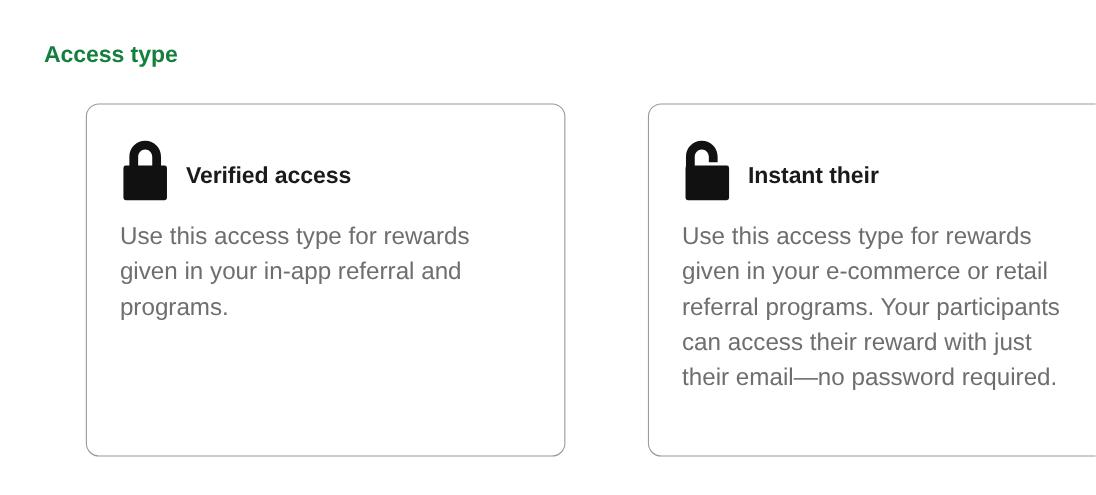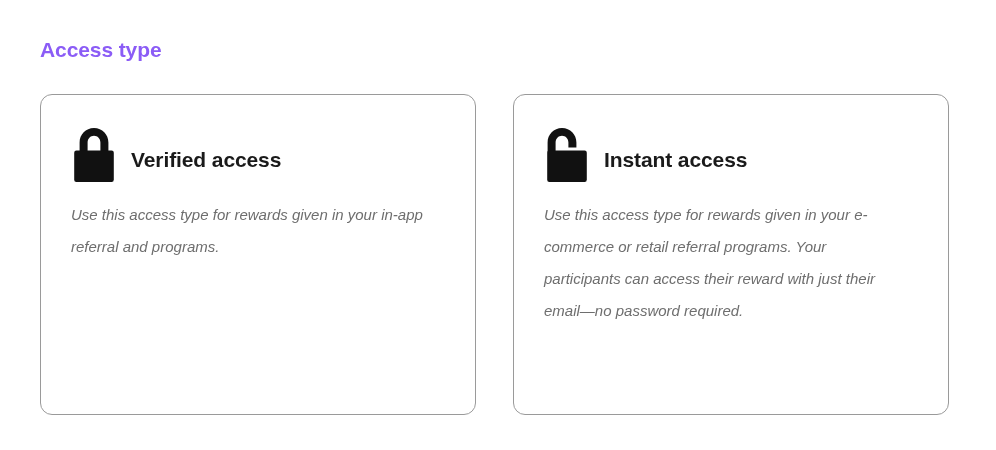--- a/index.html
+++ b/index.html
@@ -22,21 +22,21 @@
     height: 450px;
     box-sizing: border-box;
   }
 
   .section-title {
     position: absolute;
     left: 40px;
     top: 36px;
     font-size: 21px;
     font-weight: bold;
-    color: #8b5cf6;
+    color: #15803d;
     letter-spacing: -0.1px;
     line-height: 28px;
     white-space: nowrap;
   }
 
   .card-row {
     position: absolute;
     left: 40px;
     top: 94px;
     display: flex;
@@ -46,20 +46,21 @@
   }
 
   .card {
     box-sizing: border-box;
     width: 436px;
     height: 321px;
     background: #ffffff;
     border: 1.5px solid #9a9a9a;
     border-radius: 12px;
     padding: 30px 45px 24px 30px;
+    margin-left: 38px;
   }
 
   .card-head {
     display: flex;
     flex-direction: row;
     align-items: center;
     gap: 14px;
     height: 60px;
   }
 
@@ -81,27 +82,26 @@
     font-weight: bold;
     color: #1a1a1a;
     letter-spacing: -0.1px;
     line-height: 26px;
     white-space: nowrap;
     margin-top: 10px;
   }
 
   .card-desc {
     margin-top: 14px;
-    font-size: 15px;
+    font-size: 22px;
     font-weight: normal;
     color: #6e6e6e;
     line-height: 32px;
     letter-spacing: 0px;
     max-width: 352px;
-    font-style: italic;
   }
 </style>
 </head>
 <body>
 
 <div class="page">
 
   <div class="section-title">Access type</div>
 
   <div class="card-row">
@@ -139,19 +139,19 @@
                      C21.6 9.8 24.4 12.7 24.4 16.6
                      L24.4 21.5
                      L32.4 21.5
                      L32.4 16.6
                      C32.4 8.4 26.3 2 18 2
                      C9.7 2 3.6 8.4 3.6 16.6
                      L3.6 26.5 Z" fill="#111111"></path>
             <rect x="3.2" y="24.5" width="39.6" height="31.5" rx="2.2" fill="#111111"></rect>
           </svg>
         </span>
-        <span class="card-title">Instant access</span>
+        <span class="card-title">Instant their</span>
       </div>
       <div class="card-desc">Use this access type for rewards given in your e-commerce or retail referral programs. Your participants can access their reward with just their email—no password required.</div>
     </div>
 
   </div>
 </div>
 
 </body></html>

